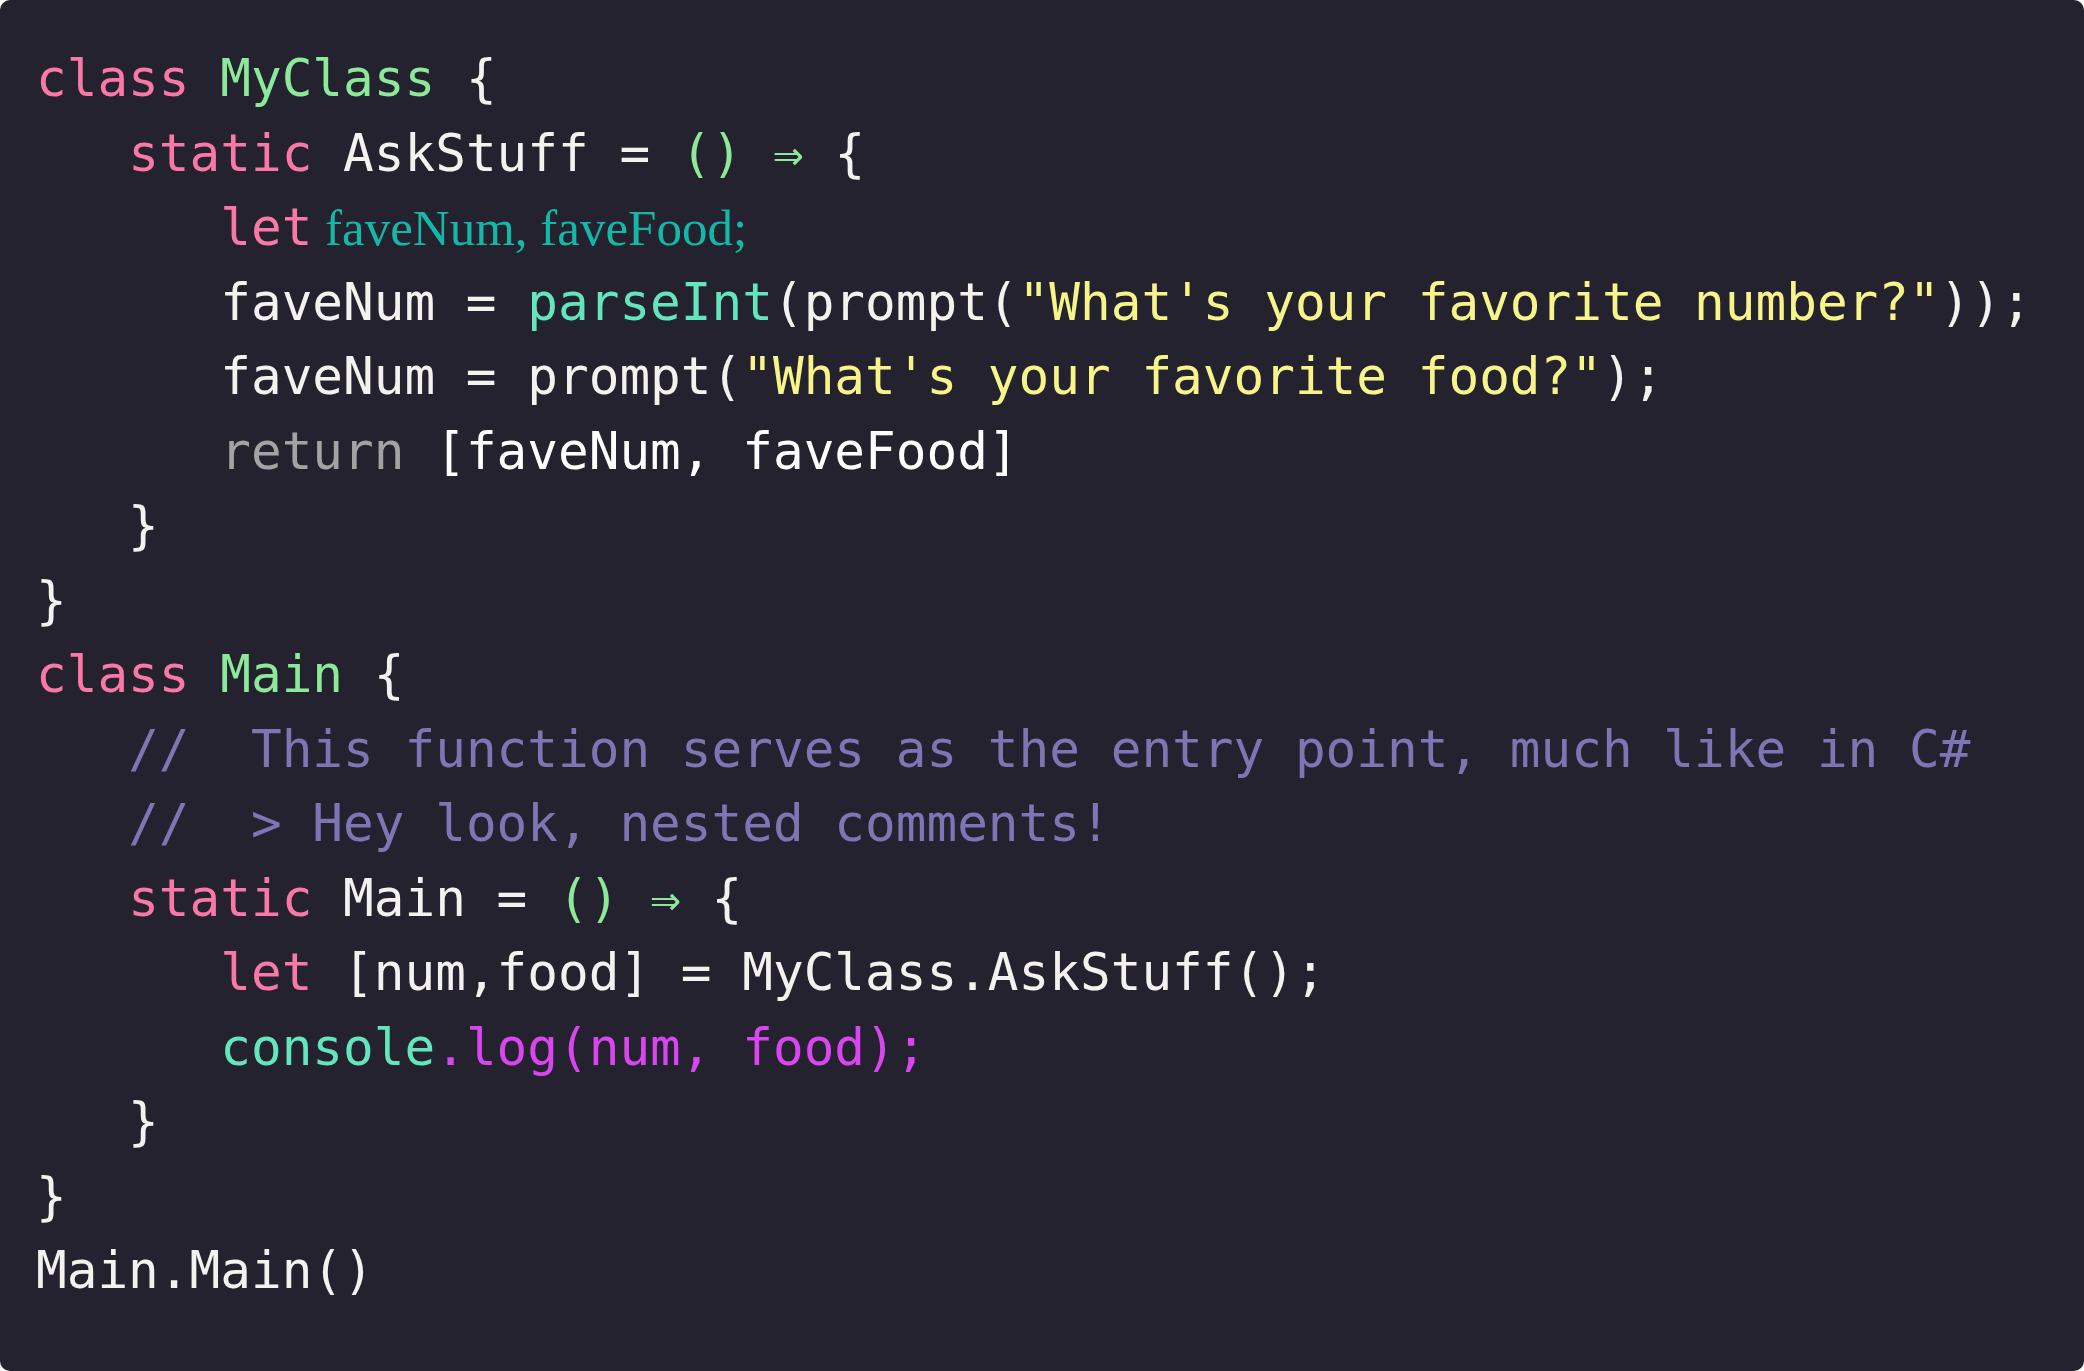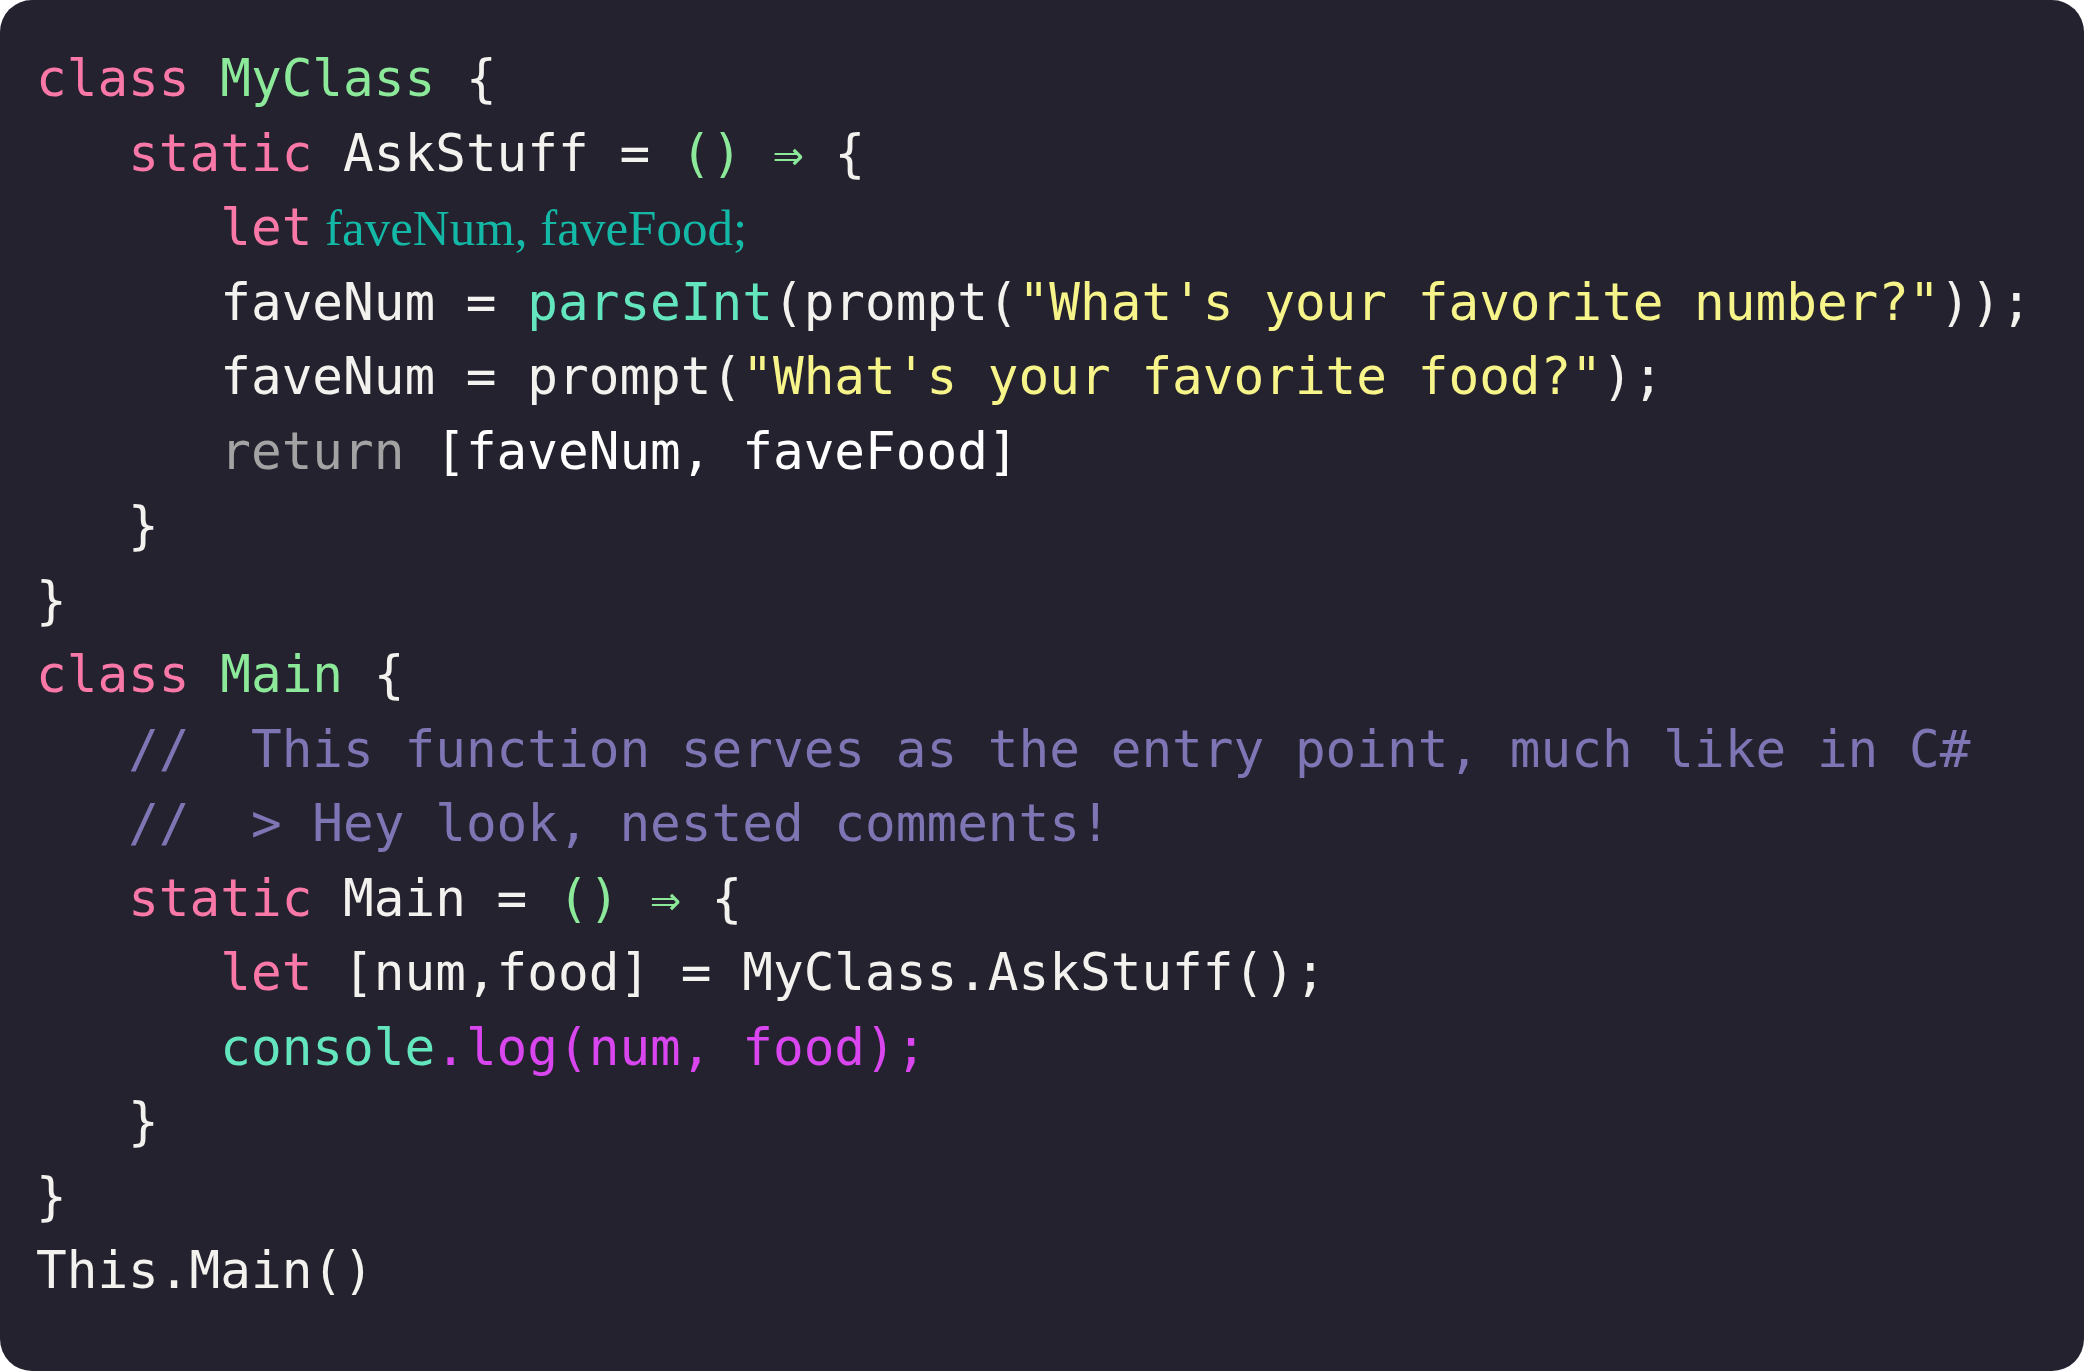--- a/index.html
+++ b/index.html
@@ -39,33 +39,33 @@
   .t-plain    { color: #f4f2ee; }
   .t-builtin  { color: #63e6be; }
   .t-string   { color: #f7f58a; }
   .t-comment  { color: #7e76b4; }
   .t-arrow    { color: #8ce99a; }
   .t-paren    { color: #8ce99a; }
 </style>
 </head>
 <body>
 
-<div id="code-card" style="background: rgb(36, 34, 46); color: rgb(244, 242, 238); border-radius: 32px;">
+<div id="code-card" style="background: rgb(36, 34, 46); color: rgb(244, 242, 238); border-radius: 10px;">
   <div id="code-block">
       <div class="code-line"><span class="tok t-kw" style="color: rgb(249, 120, 168);">class</span><span class="tok t-plain" style="color: rgb(244, 242, 238);"> </span><span class="tok t-type" style="color: rgb(140, 233, 154);">MyClass</span><span class="tok t-plain" style="color: rgb(244, 242, 238);"> {</span></div>
       <div class="code-line"><span class="tok t-plain" style="color: rgb(244, 242, 238);">   </span><span class="tok t-kw" style="color: rgb(249, 120, 168);">static</span><span class="tok t-plain" style="color: rgb(244, 242, 238);"> AskStuff = </span><span class="tok t-paren" style="color: rgb(140, 233, 154);">()</span><span class="tok t-plain" style="color: rgb(244, 242, 238);"> </span><span class="tok t-arrow" style="color: rgb(140, 233, 154);">⇒</span><span class="tok t-plain" style="color: rgb(244, 242, 238);"> {</span></div>
       <div class="code-line"><span class="tok t-plain" style="color: rgb(244, 242, 238);">      </span><span class="tok t-kw" style="color: rgb(249, 120, 168);">let</span><span class="tok t-plain" style="color: #14b8a6; font-family: Liberation Serif, serif;"> faveNum, faveFood;</span></div>
       <div class="code-line"><span class="tok t-plain" style="color: rgb(244, 242, 238);">      faveNum = </span><span class="tok t-builtin" style="color: rgb(99, 230, 190);">parseInt</span><span class="tok t-plain" style="color: rgb(244, 242, 238);">(prompt(</span><span class="tok t-string" style="color: rgb(247, 245, 138);">"What's your favorite number?"</span><span class="tok t-plain" style="color: rgb(244, 242, 238);">));</span></div>
       <div class="code-line"><span class="tok t-plain" style="color: rgb(244, 242, 238);">      faveNum = prompt(</span><span class="tok t-string" style="color: rgb(247, 245, 138);">"What's your favorite food?"</span><span class="tok t-plain" style="color: rgb(244, 242, 238);">);</span></div>
       <div class="code-line"><span class="tok t-plain" style="color: rgb(244, 242, 238);">      </span><span class="tok t-kw" style="color: #a3a3a3;">return</span><span class="tok t-plain" style="color: #ffffff;"> [faveNum, faveFood]</span></div>
       <div class="code-line"><span class="tok t-plain" style="color: rgb(244, 242, 238);">   }</span></div>
       <div class="code-line"><span class="tok t-plain" style="color: rgb(244, 242, 238);">}</span></div>
       <div class="code-line"><span class="tok t-kw" style="color: rgb(249, 120, 168);">class</span><span class="tok t-plain" style="color: rgb(244, 242, 238);"> </span><span class="tok t-type" style="color: rgb(140, 233, 154);">Main</span><span class="tok t-plain" style="color: rgb(244, 242, 238);"> {</span></div>
       <div class="code-line"><span class="tok t-plain" style="color: rgb(244, 242, 238);">   </span><span class="tok t-comment" style="color: rgb(126, 118, 180);">//  This function serves as the entry point, much like in C#</span></div>
       <div class="code-line"><span class="tok t-plain" style="color: rgb(244, 242, 238);">   </span><span class="tok t-comment" style="color: rgb(126, 118, 180);">//  &gt; Hey look, nested comments!</span></div>
       <div class="code-line"><span class="tok t-plain" style="color: rgb(244, 242, 238);">   </span><span class="tok t-kw" style="color: rgb(249, 120, 168);">static</span><span class="tok t-plain" style="color: rgb(244, 242, 238);"> Main = </span><span class="tok t-paren" style="color: rgb(140, 233, 154);">()</span><span class="tok t-plain" style="color: rgb(244, 242, 238);"> </span><span class="tok t-arrow" style="color: rgb(140, 233, 154);">⇒</span><span class="tok t-plain" style="color: rgb(244, 242, 238);"> {</span></div>
       <div class="code-line"><span class="tok t-plain" style="color: rgb(244, 242, 238);">      </span><span class="tok t-kw" style="color: rgb(249, 120, 168);">let</span><span class="tok t-plain" style="color: rgb(244, 242, 238);"> [num,food] = MyClass.AskStuff();</span></div>
       <div class="code-line"><span class="tok t-plain" style="color: rgb(244, 242, 238);">      </span><span class="tok t-builtin" style="color: rgb(99, 230, 190);">console</span><span class="tok t-plain" style="color: #d946ef;">.log(num, food);</span></div>
       <div class="code-line"><span class="tok t-plain" style="color: rgb(244, 242, 238);">   }</span></div>
       <div class="code-line"><span class="tok t-plain" style="color: rgb(244, 242, 238);">}</span></div>
-      <div class="code-line"><span class="tok t-plain" style="color: rgb(244, 242, 238);">This.Main()</span></div>
+      <div class="code-line"><span class="tok t-plain" style="color: rgb(244, 242, 238);">Main.Main()</span></div>
     </div>
 </div>
 
 </body></html>

